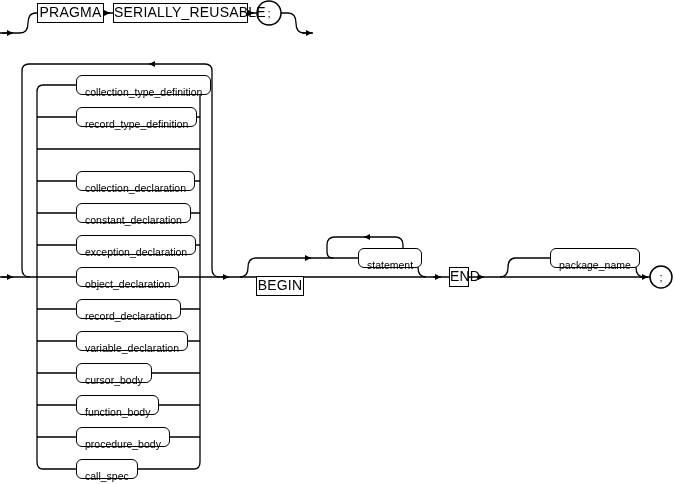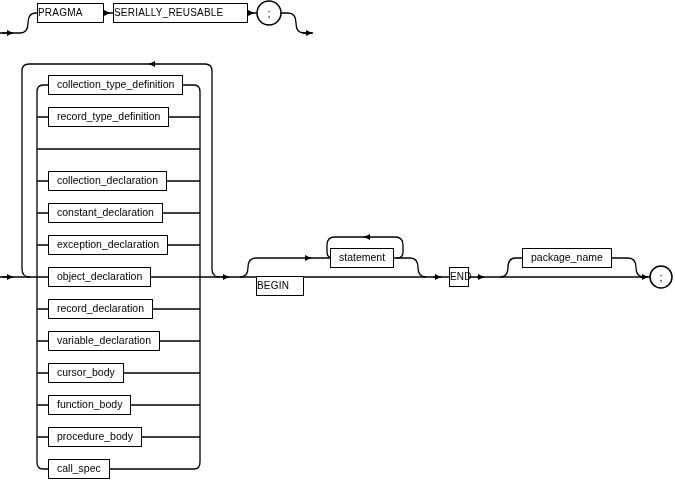--- a/index.html
+++ b/index.html
@@ -7,22 +7,22 @@
     position:relative;width:675px;height:484px;background:#ffffff;
     font-family:"Liberation Sans", sans-serif;color:#000;overflow:hidden;
   }
   .stage svg{position:absolute;left:0;top:0;}
   .node{
     position:absolute;transform:translateY(-50%);
     background:#ffffff;border:1.5px solid #000000;
     height:20px;line-height:17px;font-size:10.5px;color:#000;
     box-sizing:border-box;white-space:nowrap;z-index:2;
   }
-  .kw{text-align:left;font-size:10px;letter-spacing:0.2px;}
-  .pill{border-radius:0;padding:0 8px;}
+  .kw{text-align:center;font-size:14px;letter-spacing:0.2px;}
+  .pill{border-radius:6px;padding:8px 8px;margin-left:28px;}
 </style>
 </head>
 <body>
 
 <div class="stage">
 
   <svg width="675" height="484" viewBox="0 0 675 484">
     <defs>
       <marker id="arr" markerWidth="8" markerHeight="8" refX="6" refY="3" orient="auto" markerUnits="userSpaceOnUse">
         <path d="M0,0 L6,3 L0,6 z" fill="#000"></path>

